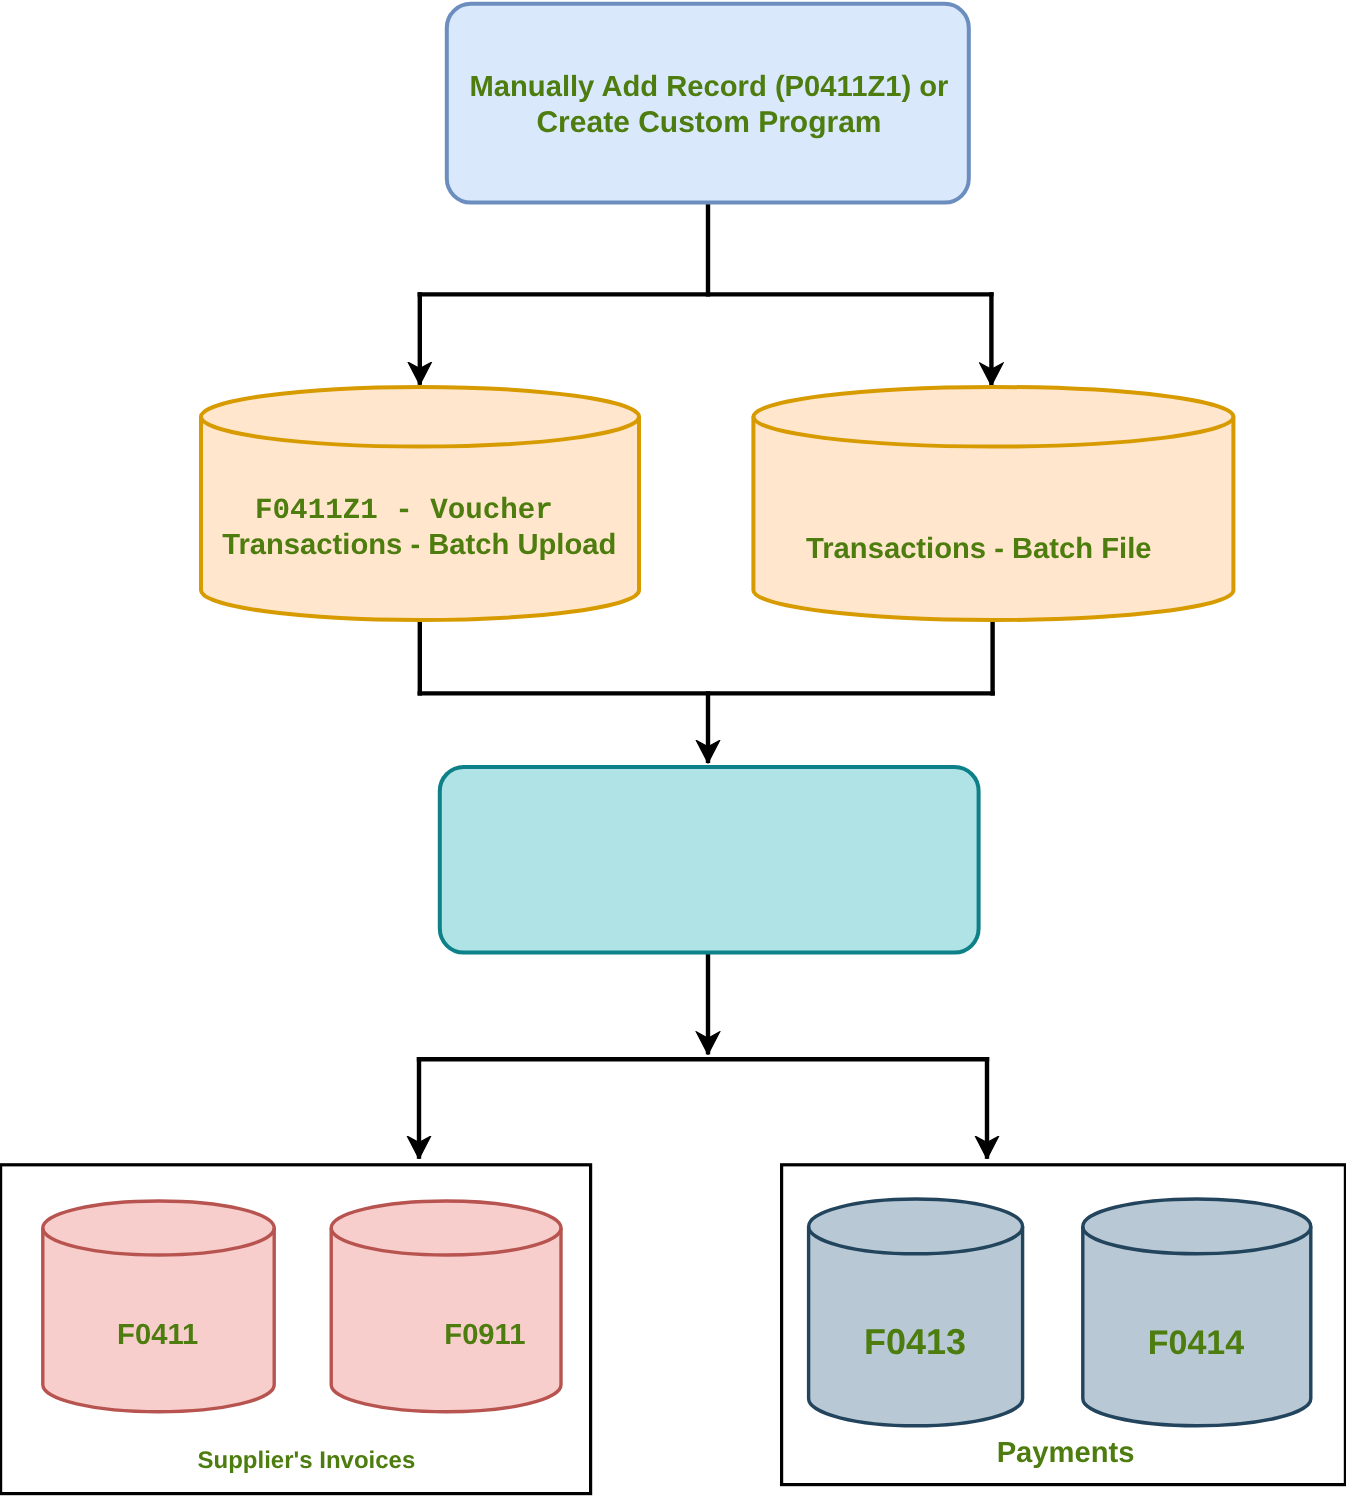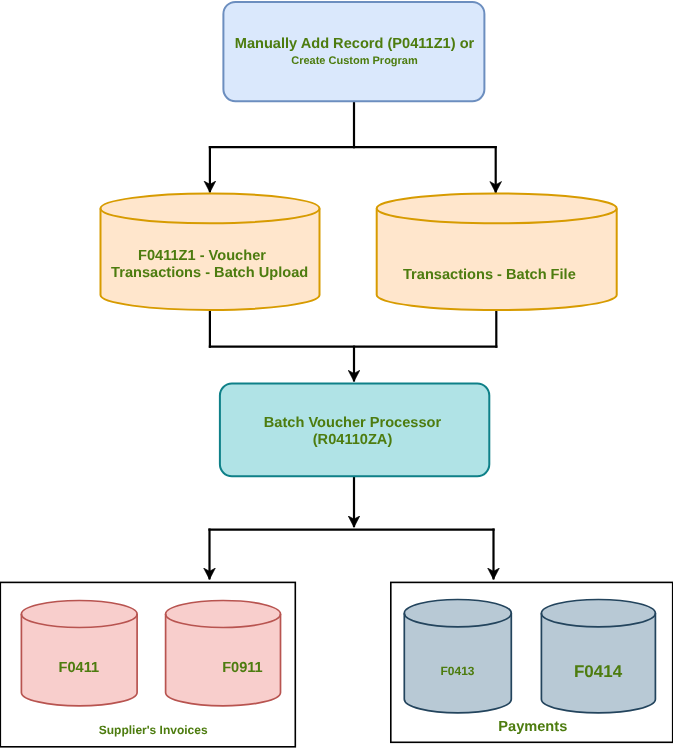--- a/index.html
+++ b/index.html
@@ -70,41 +70,39 @@
         <path d="M 404.30 613.20 L 404.30 699.20 A 53.50 13.70 0 0 0 511.30 699.20 L 511.30 613.20 A 53.50 13.70 0 0 0 404.30 613.20 Z" fill="#b8c9d5" stroke="#23445d" stroke-width="1.7" stroke-linejoin="round"></path>
         <path d="M 404.30 613.20 A 53.50 13.70 0 0 0 511.30 613.20" fill="none" stroke="#23445d" stroke-width="1.7"></path>
       </g>
 <g>
         <path d="M 541.40 613.20 L 541.40 699.20 A 57.00 13.70 0 0 0 655.40 699.20 L 655.40 613.20 A 57.00 13.70 0 0 0 541.40 613.20 Z" fill="#b8c9d5" stroke="#23445d" stroke-width="1.7" stroke-linejoin="round"></path>
         <path d="M 541.40 613.20 A 57.00 13.70 0 0 0 655.40 613.20" fill="none" stroke="#23445d" stroke-width="1.7"></path>
       </g>
 </svg>
 <div class="lblgroup">
 <div class="lbl" style="left:223.00px; top:35.70px; width:263.00px; height:17.00px; font-size:14.6px; line-height:17.0px;">Manually Add Record (P0411Z1) or</div>
-<div class="lbl" style="left:223.00px; top:52.70px; width:263.00px; height:17.00px; font-size:11px; line-height:17.0px;">Create Custom Program</div>
+<div class="lbl" style="left:223.00px; top:52.70px; width:263.00px; height:17.00px; font-size:15px; line-height:17.0px;">Create Custom Program</div>
 </div>
 <div class="lblgroup">
-<div class="lbl" style="left:100.00px; top:248.30px; width:204px; height:17.00px; font-size:14.6px; line-height:17.0px;">F0411Z1 - Voucher</div>
+<div class="lbl" style="left:100.00px; top:248.30px; width:204px; height:17.00px; font-size:14.6px; line-height:17.0px;font-family:Liberation Mono, monospace;">F0411Z1 - Voucher</div>
 <div class="lbl" style="left:100.00px; top:265.30px; width:219.30px; height:17.00px; font-size:14.6px; line-height:17.0px;">Transactions - Batch Upload</div>
 </div>
 <div class="lblgroup">
 <div class="lbl" style="left:368.60px; top:266.50px; width:240.80px; height:17.00px; font-size:14.6px; line-height:17.0px;">Transactions - Batch File</div>
 </div>
 <div class="lblgroup">
-<div class="lbl" style="left:216.60px; top:414.80px; width:271.00px; height:17.00px; font-size:14.6px; line-height:17.0px;">Batch Voucher Processor</div>
-<div class="lbl" style="left:216.60px; top:431.80px; width:271.00px; height:17.00px; font-size:14.6px; line-height:17.0px;">(R04110ZA)</div>
 </div>
 <div class="lblgroup">
 <div class="lbl" style="left:21.00px; top:659.70px; width:115.70px; height:17.00px; font-size:14.6px; line-height:17.0px;">F0411</div>
 </div>
 <div class="lblgroup">
 <div class="lbl" style="left:165.20px; top:659.70px; width:114.90px; height:17.00px; font-size:14.6px; line-height:17.0px;margin-left:20px;">F0911</div>
 </div>
 <div class="lblgroup">
-<div class="lbl" style="left:404.30px; top:662.70px; width:107.00px; height:17.00px; font-size:12px; line-height:17.0px;">F0413</div>
+<div class="lbl" style="left:404.30px; top:662.70px; width:107.00px; height:17.00px; font-size:18px; line-height:17.0px;">F0413</div>
 </div>
 <div class="lblgroup">
 <div class="lbl" style="left:541.40px; top:662.70px; width:114.00px; height:17.00px; font-size:17px; line-height:17.0px;">F0414</div>
 </div>
 <div class="lblgroup">
 <div class="lbl" style="left:5.80px; top:722.10px; width:294.40px; height:17.00px; font-size:12px; line-height:17.0px;">Supplier's Invoices</div>
 </div>
 <div class="lblgroup">
 <div class="lbl" style="left:391.60px; top:718.50px; width:281.60px; height:17.00px; font-size:14.6px; line-height:17.0px;">Payments</div>
 </div>

